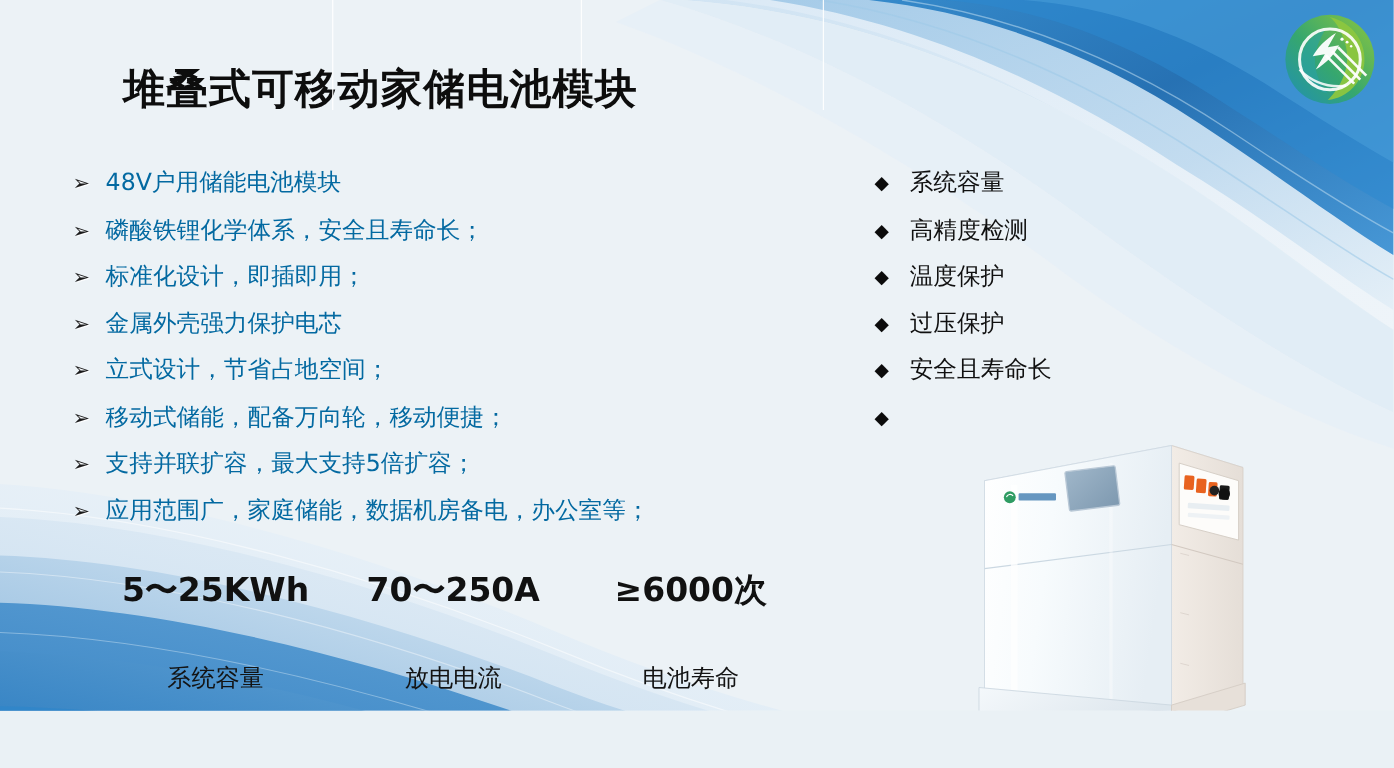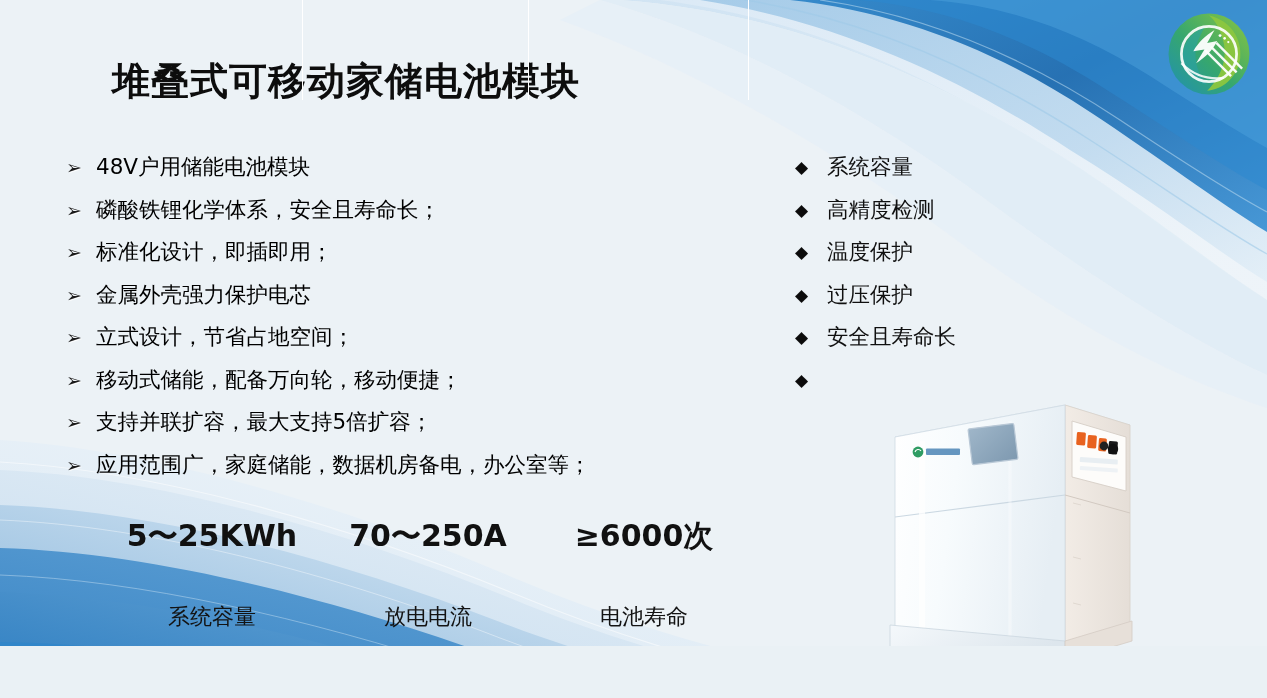--- a/index.html
+++ b/index.html
@@ -22,38 +22,38 @@
 
   
   #left-list{position:absolute;left:66px;top:150px;width:680px;}
   .lrow{display:flex;align-items:flex-start;height:42.5px;}
   .lmark{
     width:30px;flex:0 0 30px;font-size:19px;line-height:34px;color:#1b1b1b;
     font-family:"DejaVu Sans",sans-serif;
     text-shadow:1px 1px 0 rgba(255,255,255,.85);
   }
   .ltext{
-    font-size:21.5px;line-height:34px;color:#000000;white-space:nowrap;
+    font-size:21.5px;line-height:34px;color:#0369a1;white-space:nowrap;
     font-family:"DejaVu Sans","Liberation Sans",sans-serif;
   }
 
   
   #right-list{position:absolute;left:795px;top:150px;width:300px;}
   .rrow{display:flex;align-items:flex-start;height:42.5px;}
   .rmark{
     width:32px;flex:0 0 32px;font-size:17px;line-height:34px;color:#0b0b0b;
     font-family:"DejaVu Sans",sans-serif;
   }
   .rtext{
     font-size:21.5px;line-height:34px;color:#101010;white-space:nowrap;
     font-family:"DejaVu Sans","Liberation Sans",sans-serif;
   }
 
   
-  #stats{position:absolute;left:104px;top:512px;width:648px;height:100px;display:flex;}
+  #stats{position:absolute;left:88px;top:512px;width:648px;height:100px;display:flex;}
   .stat{
     flex:1 1 0;position:relative;
     display:flex;flex-direction:column;align-items:center;justify-content:flex-start;
   }
   .stat-value{
     font-size:30px;font-weight:700;color:#111;white-space:nowrap;margin-top:4px;
     font-family:"DejaVu Sans","Liberation Sans",sans-serif;
   }
   .stat-label{
     font-size:22px;color:#131313;white-space:nowrap;margin-top:45px;

